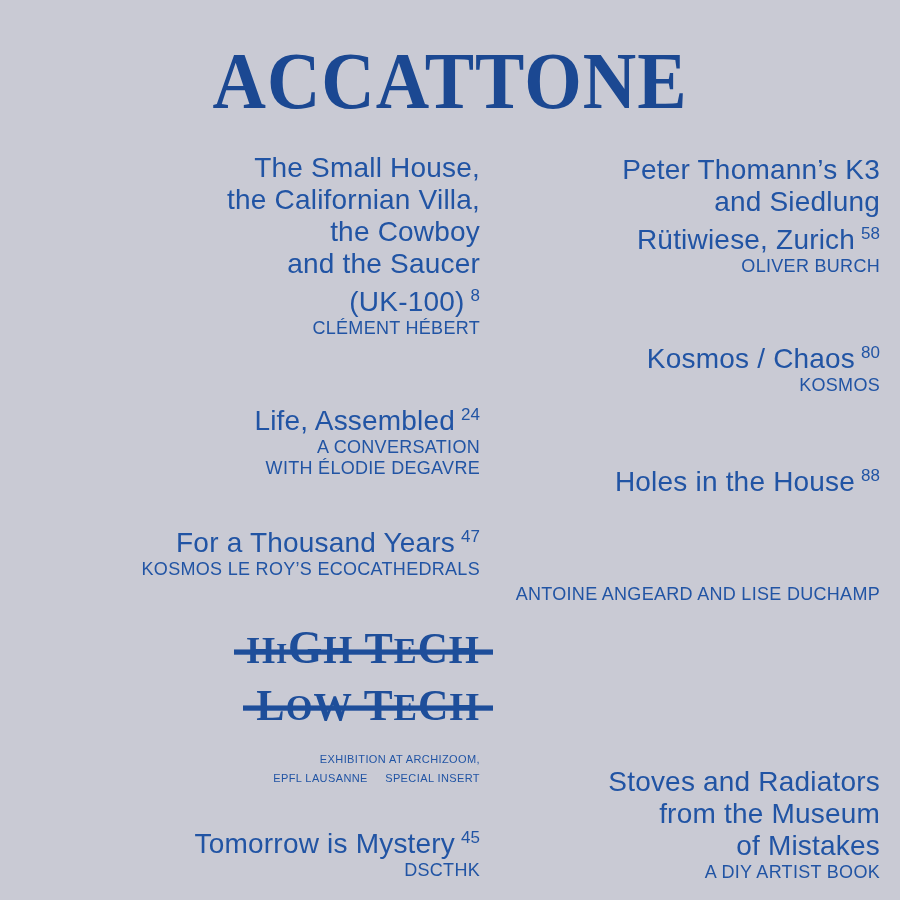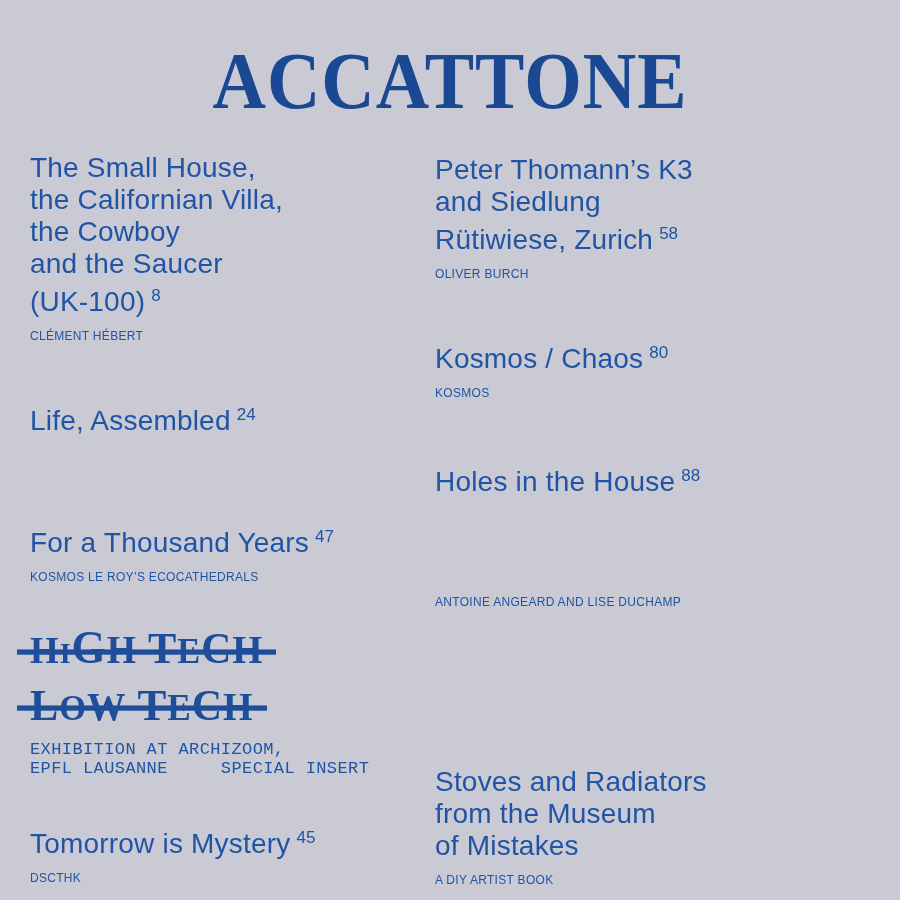--- a/index.html
+++ b/index.html
@@ -34,37 +34,37 @@
     position: absolute;
     top: 0;
     height: 900px;
   }
   .col-left  { left: 30px;  width: 450px; }
   .col-right { left: 435px; width: 445px; }
   .entry {
     position: absolute;
     left: 0;
     width: 100%;
-    text-align: left;
+    text-align: right;
   }
   .t-line {
     font-size: 28px;
     line-height: 32px;
     letter-spacing: 0.2px;
     white-space: nowrap;
   }
   .pg {
     font-size: 17px;
     margin-left: 6px;
     vertical-align: 10px;
     letter-spacing: 0;
   }
   .entry-sub {
-    margin-top: 8px;
-    font-size: 12px;
+    margin-top: 0;
+    font-size: 18px;
     line-height: 21px;
     letter-spacing: 0.3px;
   }
   .entry-sub div { white-space: nowrap; }
   
   .strike-line {
     line-height: 48px;
     white-space: nowrap;
   }
   .strike-wrap {
@@ -82,23 +82,23 @@
     position: absolute;
     left: -13px;
     right: -13px;
     top: 50%;
     transform: translateY(-50%);
     margin-top: 1px;
     height: 5px;
     background: #1e4e9a;
   }
   .strike-sub {
-    margin-top: 2px;
-    font-family: Liberation Mono, monospace;
-    font-size: 17px;
+    margin-top: 12px;
+    font-family: Liberation Sans, sans-serif;
+    font-size: 11px;
     line-height: 19px;
     letter-spacing: 0.4px;
   }
   .strike-sub div { white-space: nowrap; }
 </style>
 </head>
 <body>
 
 <div class="page-title">ACCATTONE</div>
 
@@ -114,20 +114,24 @@
     </div>
     <div class="entry-sub">
       <div>CLÉMENT HÉBERT</div>
     </div>
   </div>
 
   <div class="entry" style="top:399px">
     <div class="entry-title">
       <div class="t-line"><span>Life, Assembled</span><span class="pg">24</span></div>
     </div>
+    <div class="entry-sub">
+      <div>A CONVERSATION</div>
+      <div>WITH ÉLODIE DEGAVRE</div>
+    </div>
   </div>
 
   <div class="entry" style="top:521px">
     <div class="entry-title">
       <div class="t-line"><span>For a Thousand Years</span><span class="pg">47</span></div>
     </div>
     <div class="entry-sub">
       <div>KOSMOS LE ROY’S ECOCATHEDRALS</div>
     </div>
   </div>

